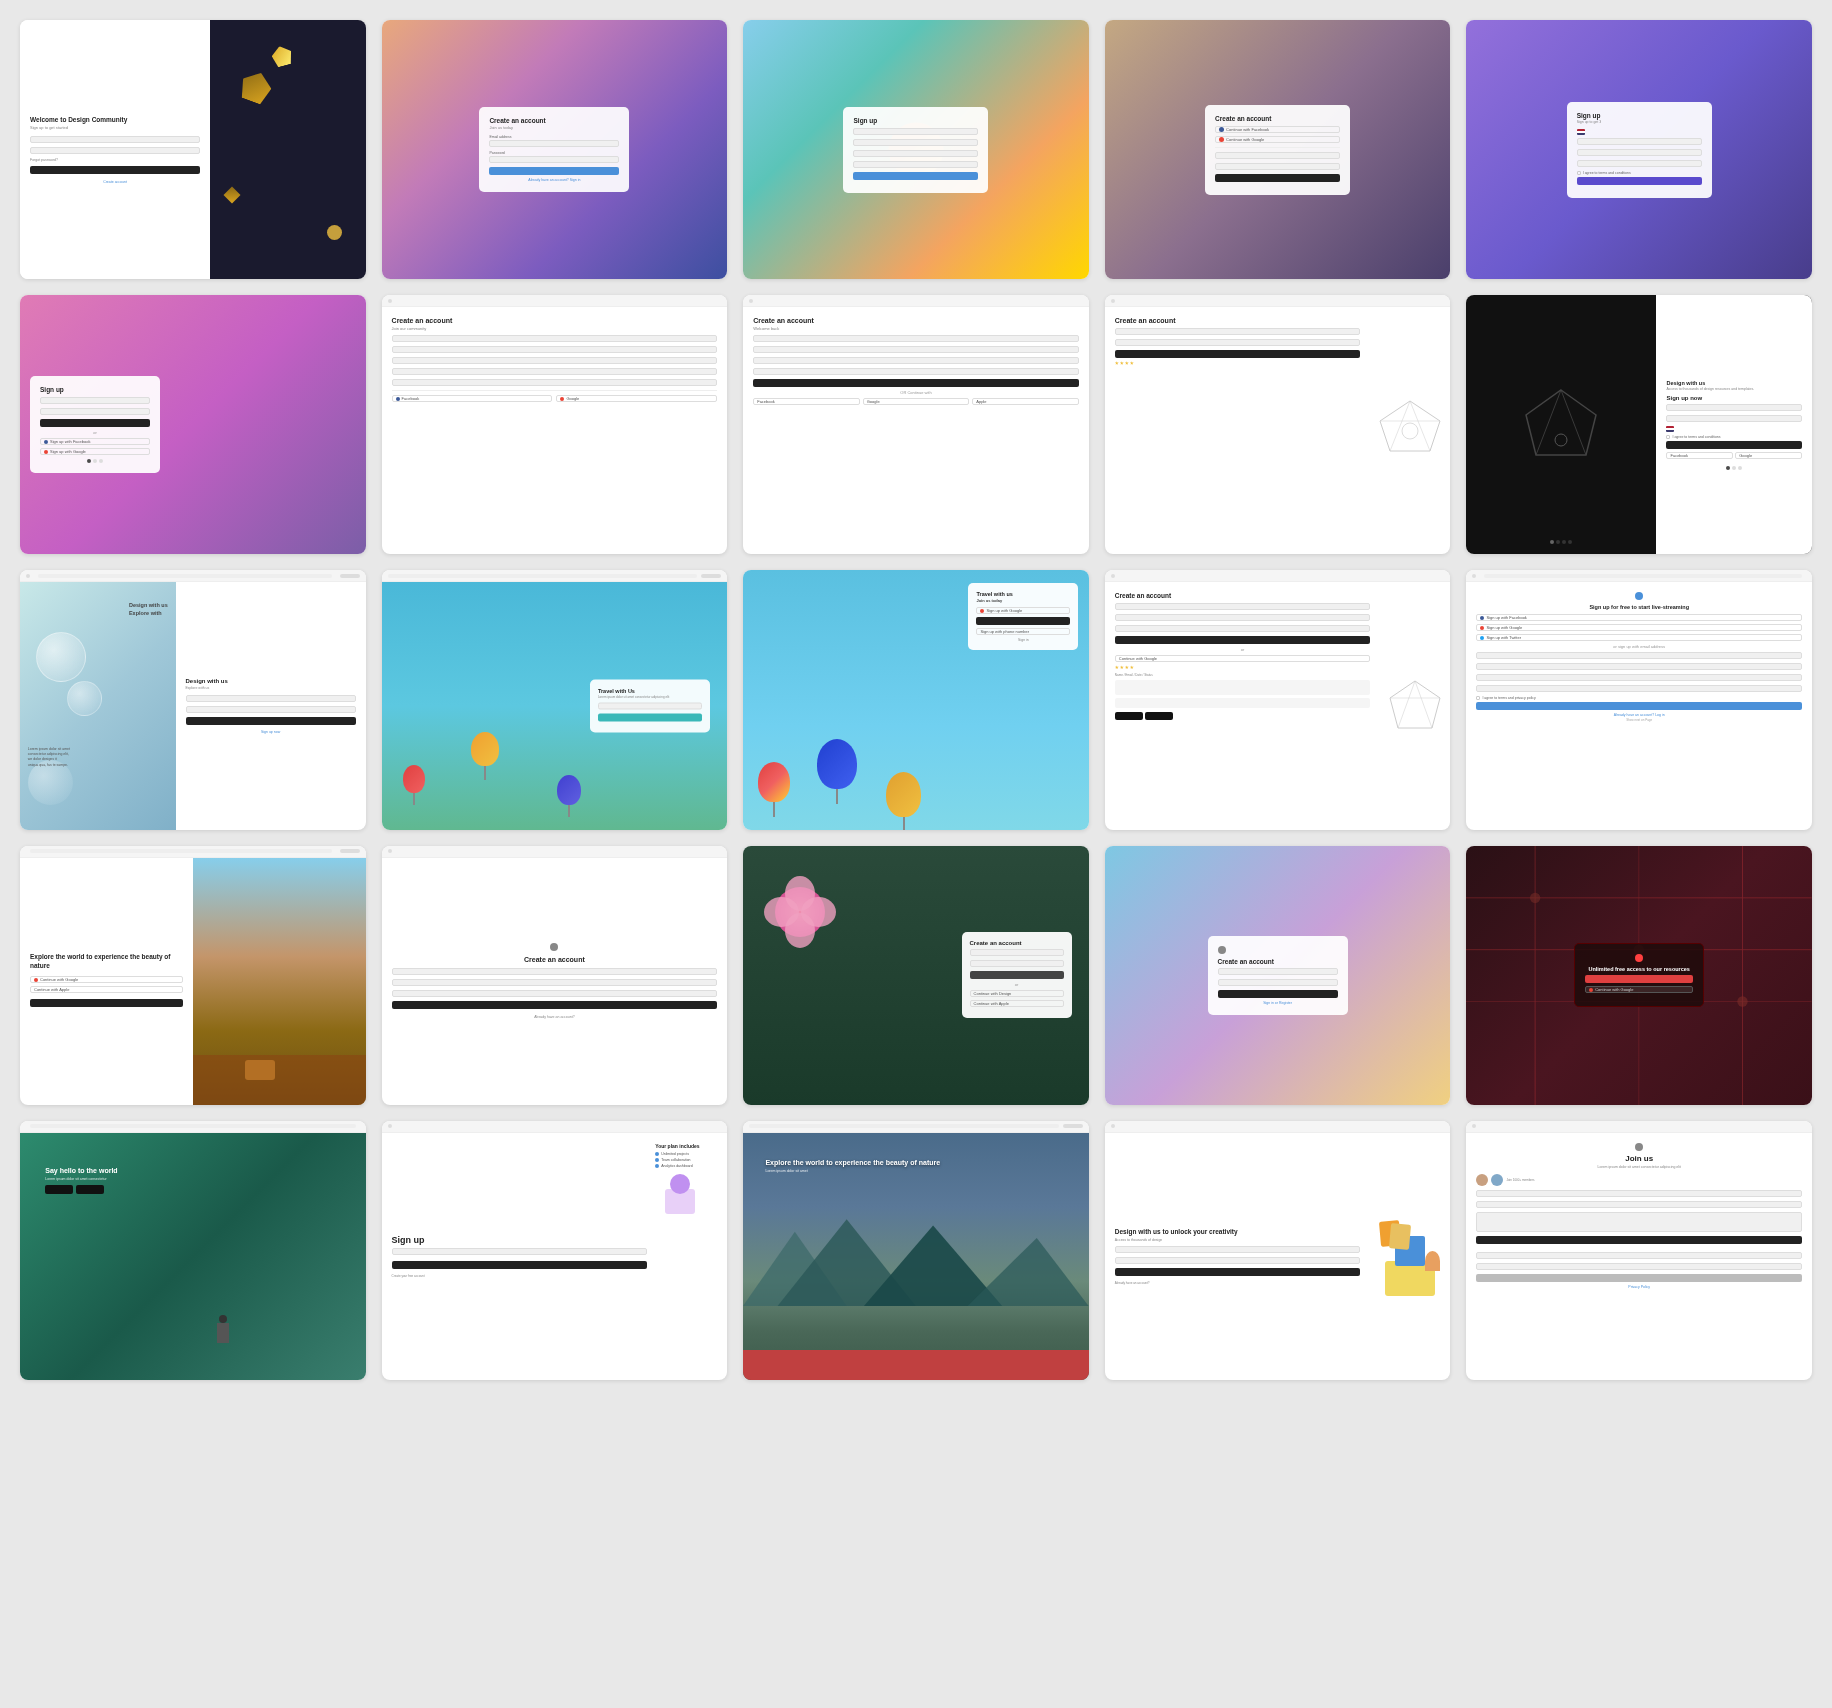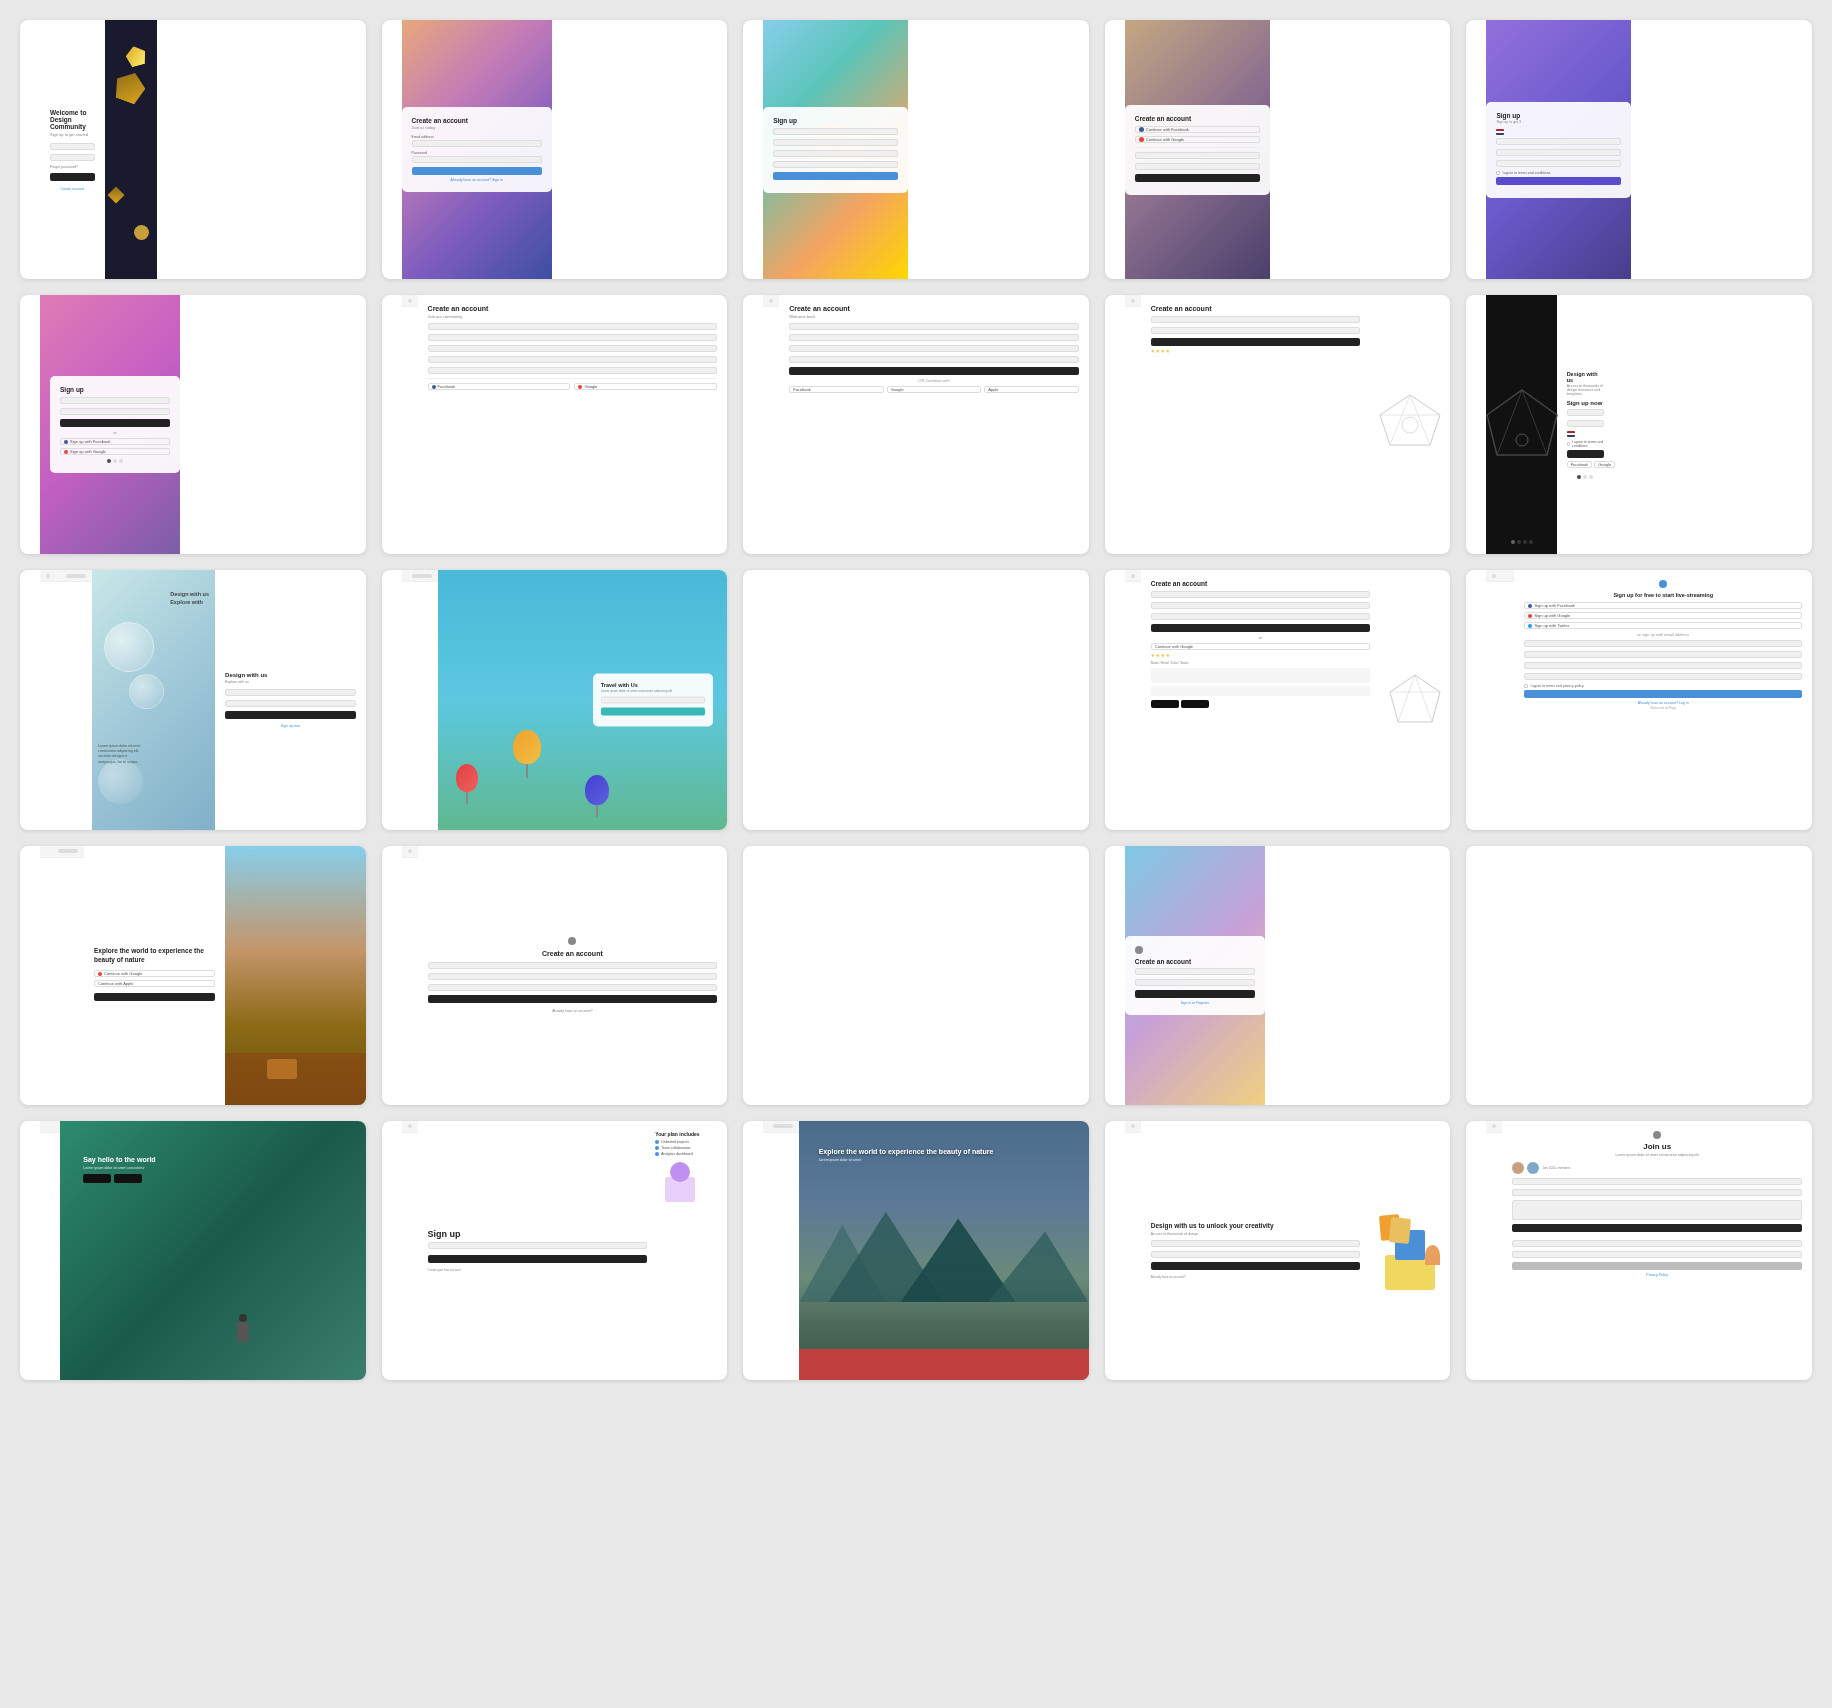--- a/index.html
+++ b/index.html
@@ -16,22 +16,21 @@
       margin: 0 auto;
     }
     .card {
       background: #fff;
       border-radius: 8px;
       overflow: hidden;
       aspect-ratio: 4/3;
       position: relative;
       box-shadow: 0 1px 4px rgba(0,0,0,0.12);
       display: flex;
-      flex-direction: row;
-      padding-left: 20px;
+      flex-direction: column;
     }
     .form-field {
       height: 7px;
       background: #f0f0f0;
       border: 1px solid #ddd;
       border-radius: 2px;
       margin-bottom: 4px;
     }
     .form-btn {
       height: 8px;

